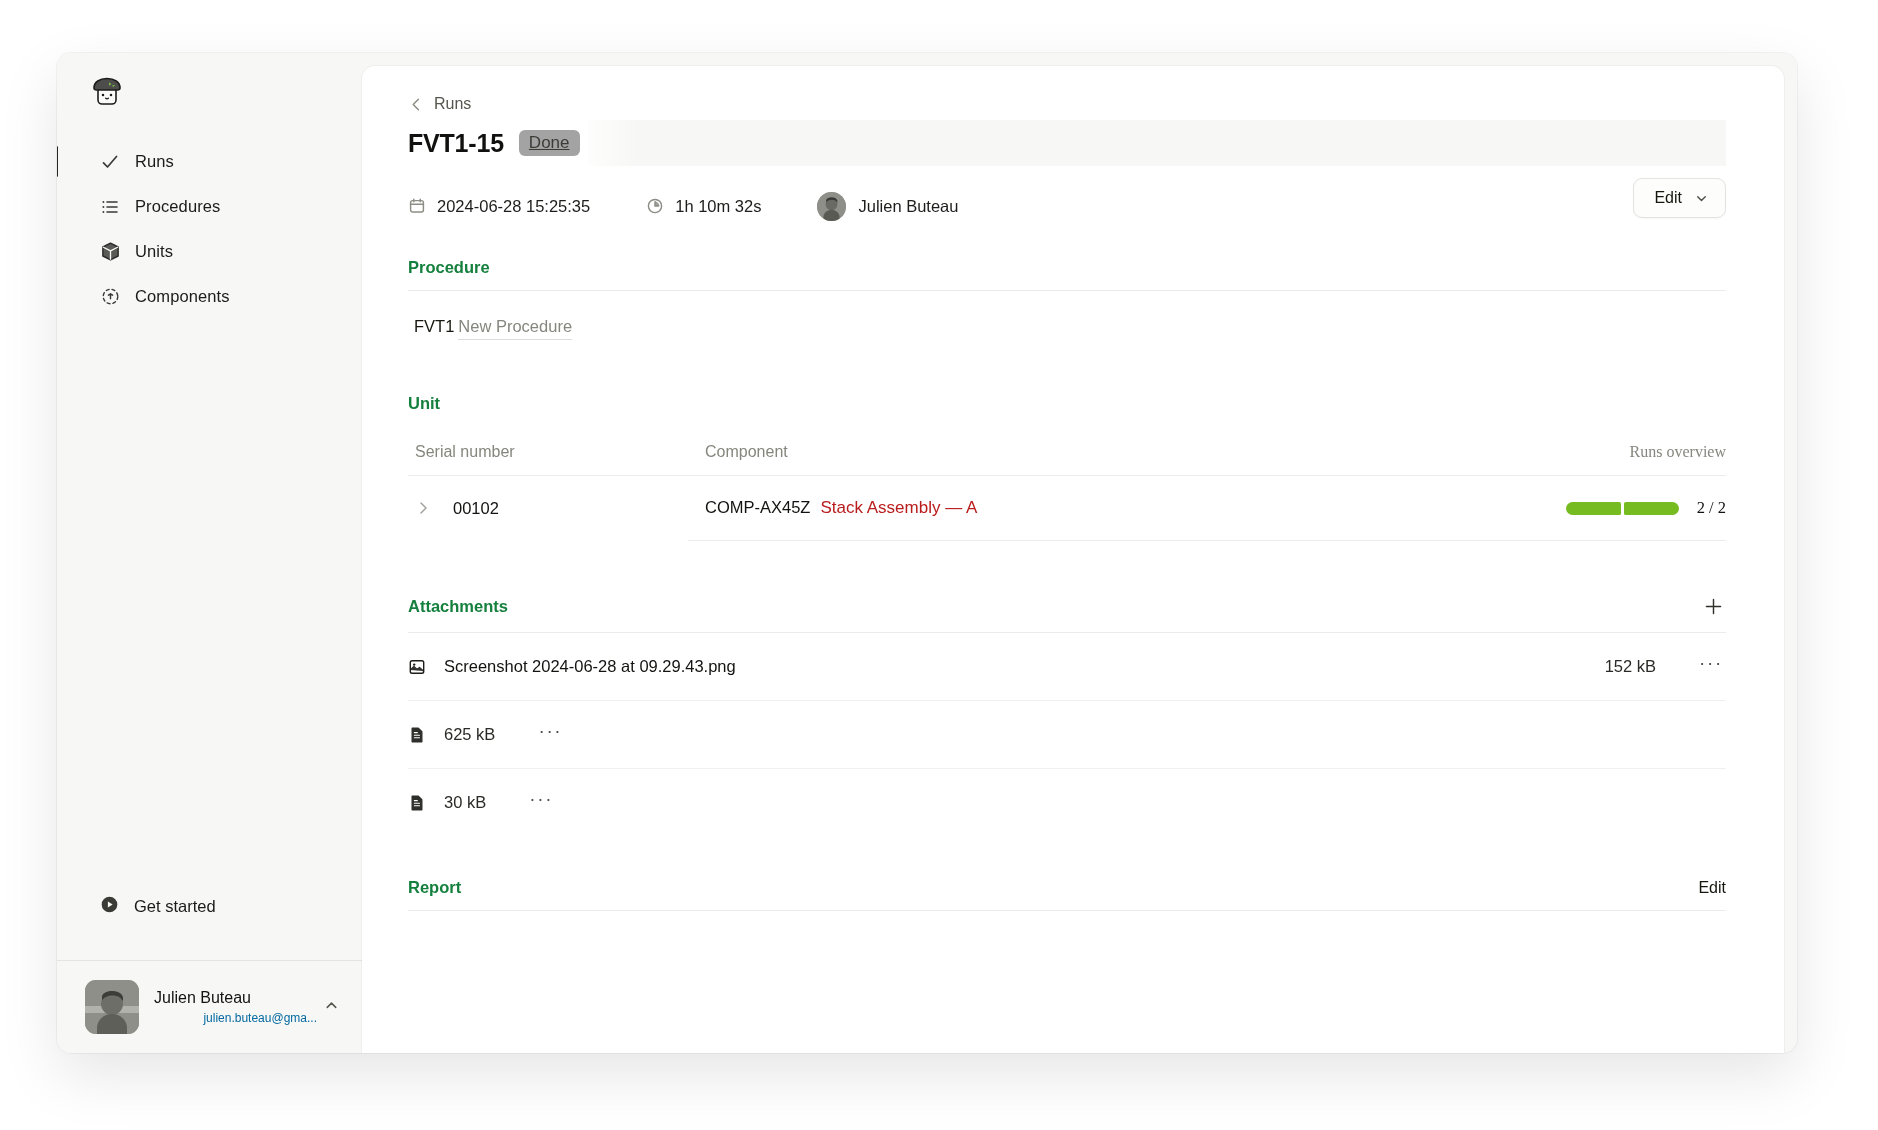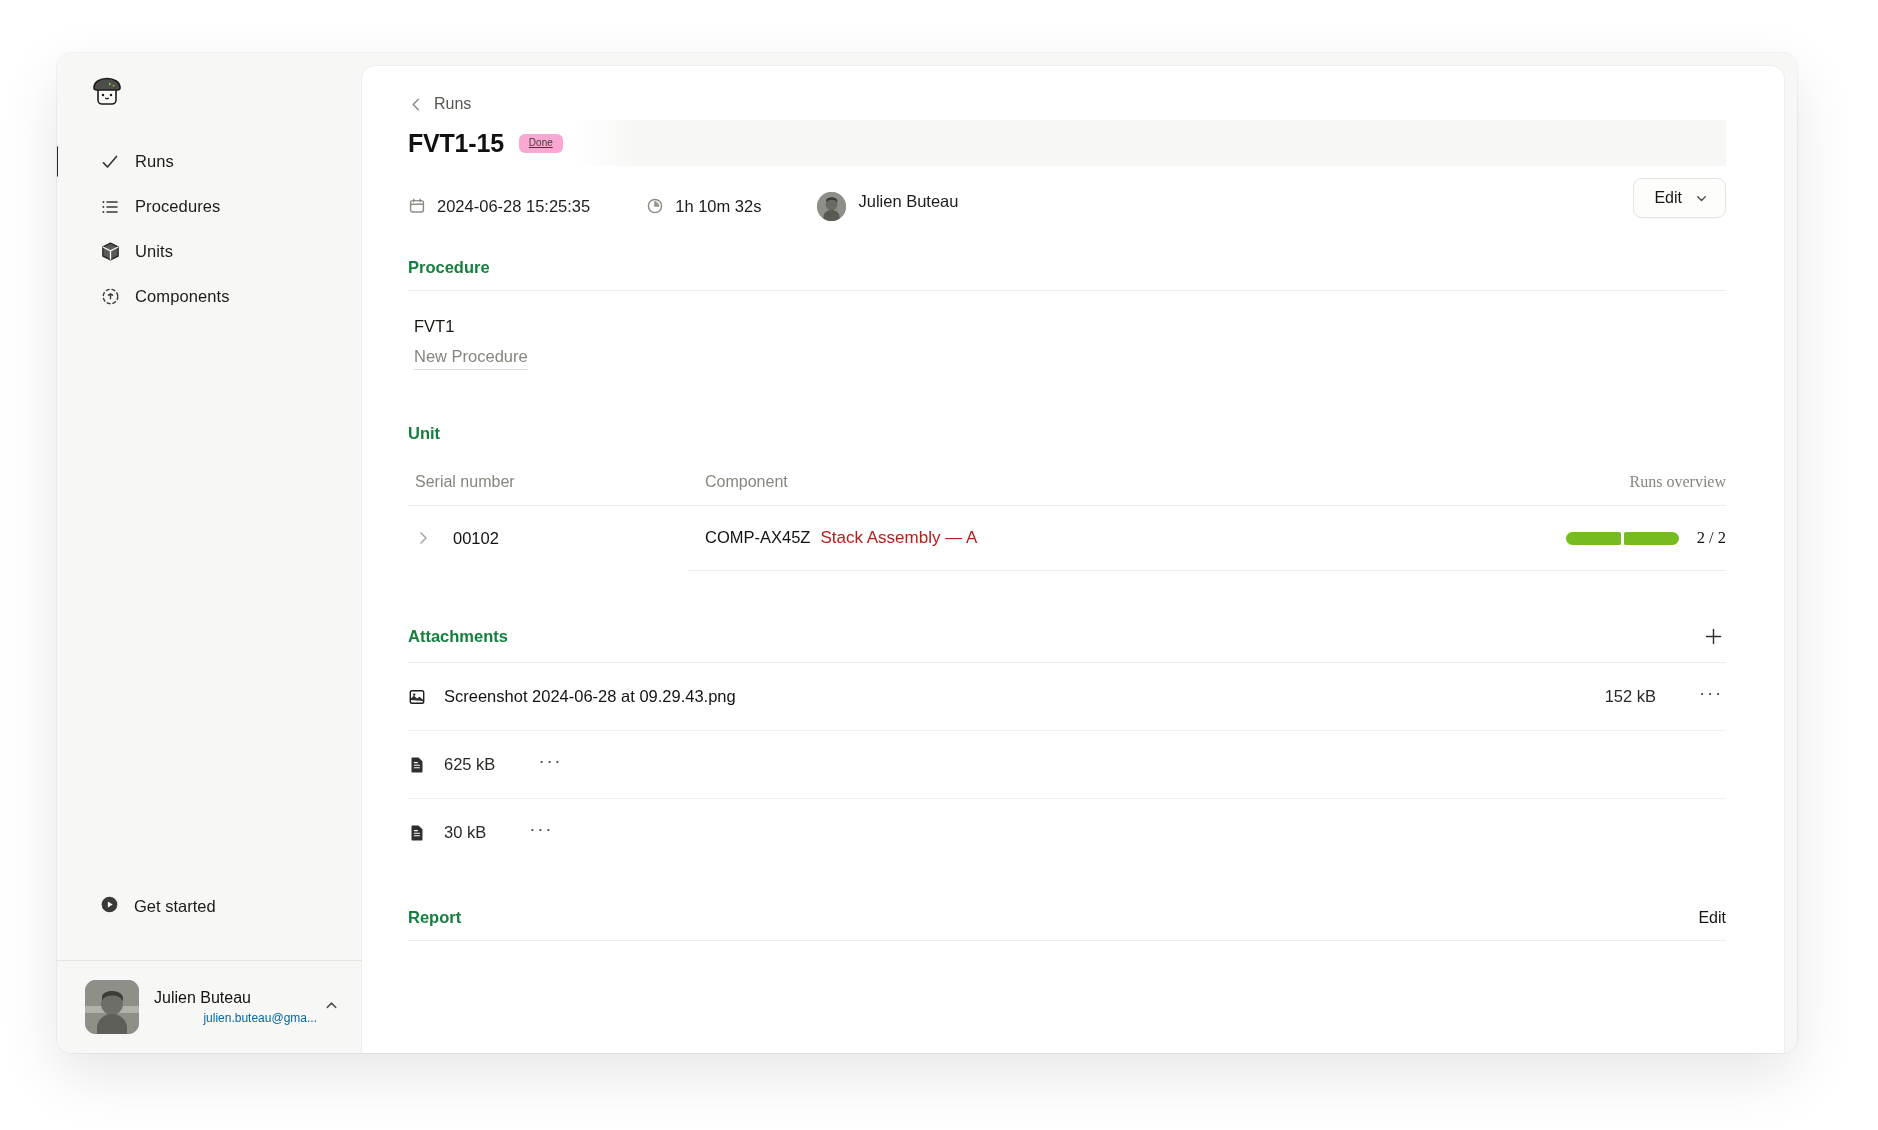--- a/index.html
+++ b/index.html
@@ -186,36 +186,36 @@
     background: #ffffff;
     padding-right: 8px;
   }
   .run-title {
     font-size: 25px;
     font-weight: bold;
     color: #111110;
     letter-spacing: -.2px;
   }
   .status-badge {
-    background: #f9a8d4;
+    background: #a3a3a3;
     color: #3c3c37;
-    font-size: 10px;
+    font-size: 17px;
     border-radius: 6px;
     padding: 4px 10px 5px;
     line-height: 1;
     text-decoration: underline;
   }
 
   .meta-row {
     display: flex;
     align-items: center;
     height: 64px;
     position: relative;
   }
-  .meta-item { display: flex; margin-right: 56px; margin-top: 16px; }
+  .meta-item { display: flex; align-items: center; margin-right: 56px; margin-top: 16px; }
   .meta-item .m-icon { color: #8d8d86; margin-right: 11px; display: flex; }
   .meta-item .m-text { font-size: 16.5px; color: #1d1d1b; }
   .meta-avatar {
     width: 29px; height: 29px; border-radius: 50%;
     margin-right: 12px; overflow: hidden; background: #a5a5a0;
     position: relative; flex: 0 0 29px;
   }
 
   .edit-btn {
     position: absolute;
@@ -256,25 +256,24 @@
     width: 26px; height: 26px;
     display: flex; align-items: center; justify-content: center;
     color: #2f2f2b;
     cursor: pointer;
   }
   .hr { height: 1px; background: #ececeb; }
 
   
   .procedure-row {
     display: flex; align-items: baseline;
-    gap: 11px;
+    gap: 4px;
     padding: 26px 0 8px 6px;
     width: fit-content;
     cursor: pointer;
-    flex-direction: column;
   }
   .proc-code { font-size: 16.5px; color: #17170f; }
   .proc-name {
     font-size: 16.5px; color: #86867e;
     border-bottom: 1px solid #dcdcd8;
     padding-bottom: 3px;
   }
 
   
   .unit-table { margin-top: 3px; }

